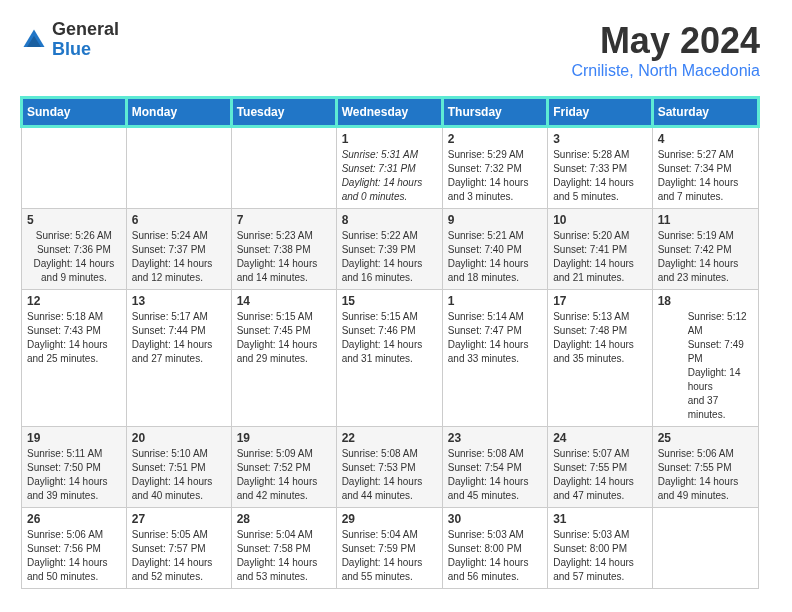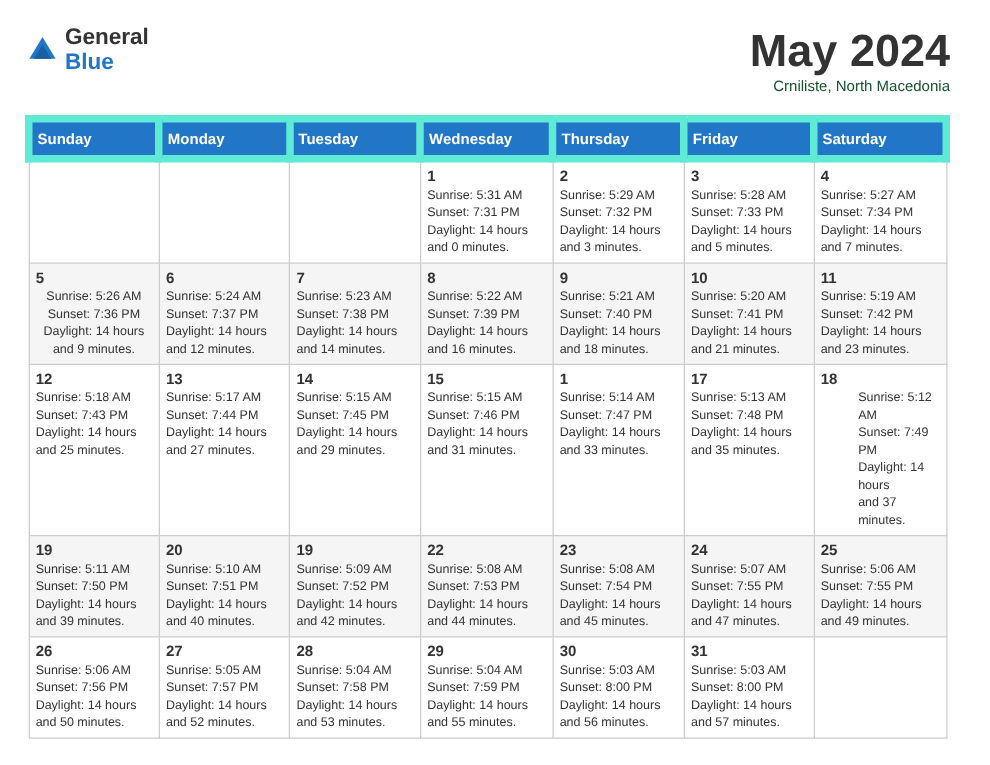--- a/index.html
+++ b/index.html
@@ -45,37 +45,37 @@
     }
     .title-block {
       text-align: right;
     }
     .month-year {
       font-size: 36px;
       font-weight: bold;
       color: #333;
     }
     .location {
-      font-size: 12px;
-      color: #14532d;
+      font-size: 16px;
+      color: #3b82f6;
     }
     .calendar {
       width: 100%;
       border-collapse: collapse;
     }
     .calendar thead tr {
       background-color: #2176c7;
     }
     .calendar thead th {
       color: #fff;
       font-size: 12px;
       font-weight: bold;
       padding: 6px 4px;
       text-align: left;
-      border: 6px solid #5eead4;
+      border: 3px solid #5eead4;
     }
     .calendar tbody td {
       vertical-align: top;
       border: 1px solid #ccc;
       padding: 4px 5px;
       width: 108px;
       min-height: 80px;
       font-size: 10px;
       color: #333;
       background: #fff;
@@ -131,21 +131,21 @@
         <th>Saturday</th>
       </tr>
     </thead>
     <tbody id="calendar-body">
     <tr>
           <td class="empty-cell"></td>
           <td class="empty-cell"></td>
           <td class="empty-cell"></td>
           <td>
             <span class="day-number">1</span>
-            <div class="day-info" style="white-space: pre-line;">Sunrise: 5:31 AM
+            <div class="day-info" style="white-space: pre-line; font-style: italic;">Sunrise: 5:31 AM
 Sunset: 7:31 PM
 Daylight: 14 hours
 and 0 minutes.</div>
           </td>
           <td>
             <span class="day-number">2</span>
             <div class="day-info" style="white-space: pre-line;">Sunrise: 5:29 AM
 Sunset: 7:32 PM
 Daylight: 14 hours
 and 3 minutes.</div>

